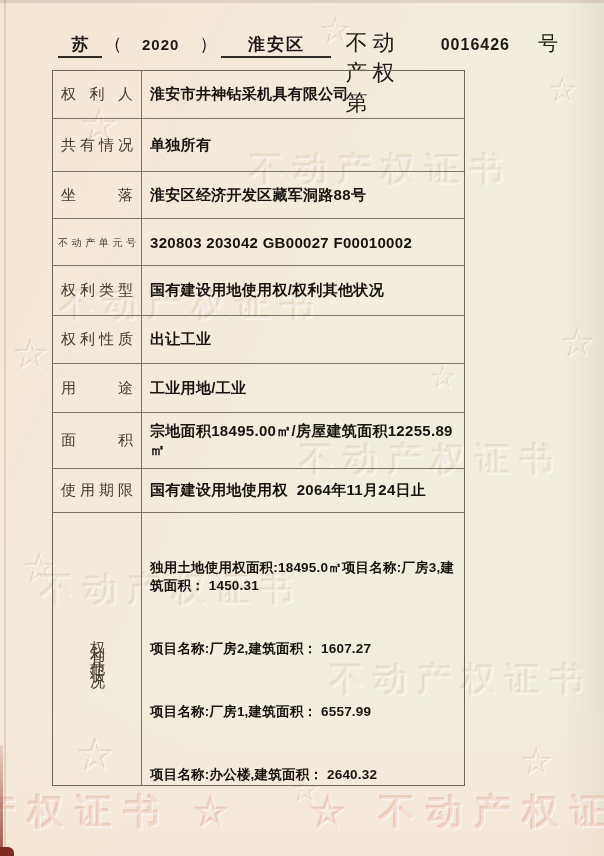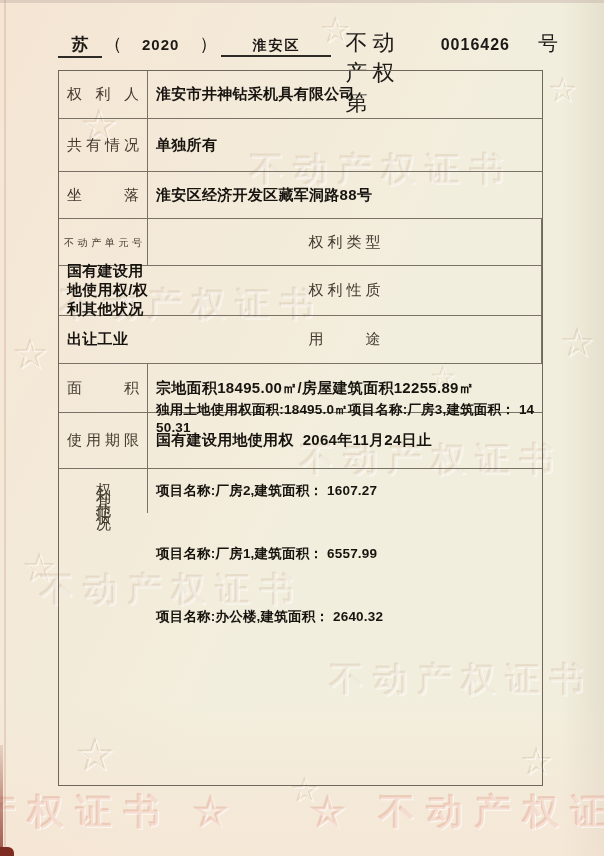--- a/index.html
+++ b/index.html
@@ -33,27 +33,27 @@
            text-shadow:1px 1px 0 rgba(255,255,255,0.7), -1px -1px 0 rgba(214,150,130,0.30);}
   
   .header{position:absolute;left:58px;top:28px;width:500px;height:34px;
           display:flex;align-items:baseline;color:#1c1916;}
   .useg{border-bottom:2px solid #2e2a26;display:inline-block;text-align:center;}
   .prov-seg{min-width:44px;}
   .prov{font-family:"Liberation Serif",serif;font-weight:bold;font-size:17px;}
   .paren{font-family:"Liberation Serif",serif;font-size:18px;margin:0 2px;}
   .year{font-weight:bold;font-size:15px;letter-spacing:1px;margin:0 18px;}
   .dist-seg{min-width:110px;margin-left:2px;}
-  .dist{font-family:"Liberation Serif",serif;font-weight:bold;font-size:14px;letter-spacing:2px;}
+  .dist{font-family:"Liberation Serif",serif;font-weight:bold;font-size:17px;letter-spacing:2px;}
   .cert-title{font-family:"Liberation Serif",serif;font-size:22px;letter-spacing:5px;
               margin-left:14px;font-weight:500;}
   .cert-num{font-weight:bold;font-size:16px;letter-spacing:1px;margin-left:16px;}
   .num-suffix{font-family:"Liberation Serif",serif;font-size:20px;margin-left:28px;}
   
-  .table{position:absolute;left:58px;top:70px;width:485px;height:716px;
+  .table{position:absolute;left:52px;top:70px;width:413px;height:716px;
          border:1px solid #6f675c;box-sizing:border-box;
          display:grid;grid-template-columns:89px 1fr;
          grid-template-rows:48px 53px 47px 47px 50px 48px 49px 56px 44px 1fr;
          background:transparent;}
   .cell{box-sizing:border-box;border-bottom:1px solid #7a7266;display:flex;align-items:center;}
   .cell.last{border-bottom:none;}
   .lcell{border-right:1px solid #7a7266;justify-content:center;}
   .ltext{display:inline-block;width:72px;
          font-family:"Liberation Serif",serif;font-size:15px;color:#443b30;
          text-align:justify;text-align-last:justify;line-height:1.1;}
@@ -127,37 +127,43 @@
     <div class="cell lcell">
       <span class="ltext">坐落</span>
       </div>
     <div class="cell vcell">
       <span class="vtextspan">淮安区经济开发区藏军洞路88号</span>
       </div>
 
     <div class="cell lcell">
       <span class="ltext ltext6">不动产单元号</span>
       </div>
+    <div class="cell vcell">
+      <span class="vtextspan">320803 203042 GB00027 F00010002</span>
+      </div>
 
     <div class="cell lcell">
       <span class="ltext">权利类型</span>
       </div>
     <div class="cell vcell">
       <span class="vtextspan">国有建设用地使用权/权利其他状况</span>
       </div>
 
     <div class="cell lcell">
       <span class="ltext">权利性质</span>
       </div>
     <div class="cell vcell">
       <span class="vtextspan">出让工业</span>
       </div>
 
     <div class="cell lcell">
       <span class="ltext">用途</span>
+      </div>
+    <div class="cell vcell">
+      <span class="vtextspan">工业用地/工业</span>
       </div>
 
     <div class="cell lcell">
       <span class="ltext">面积</span>
       </div>
     <div class="cell vcell">
       <span class="vtextspan">宗地面积18495.00㎡/房屋建筑面积12255.89㎡</span>
       </div>
 
     <div class="cell lcell">

